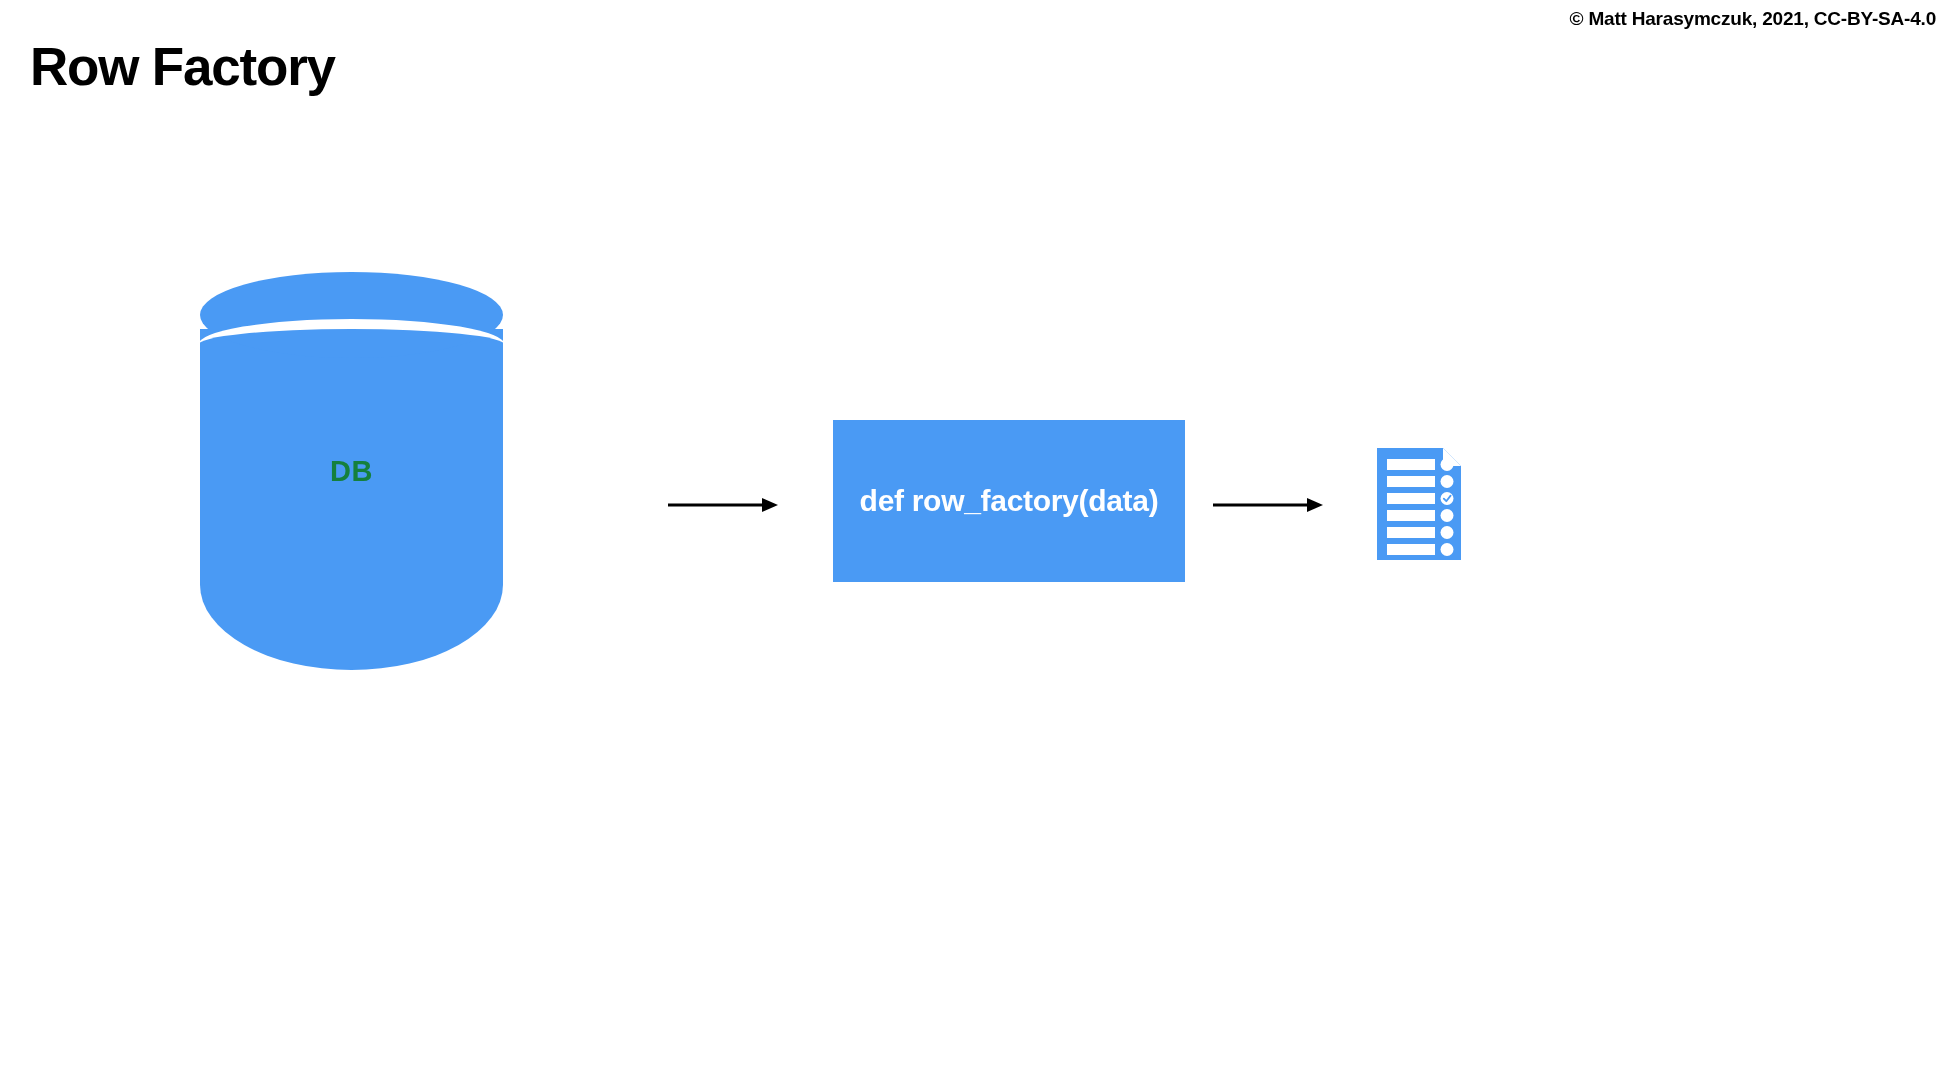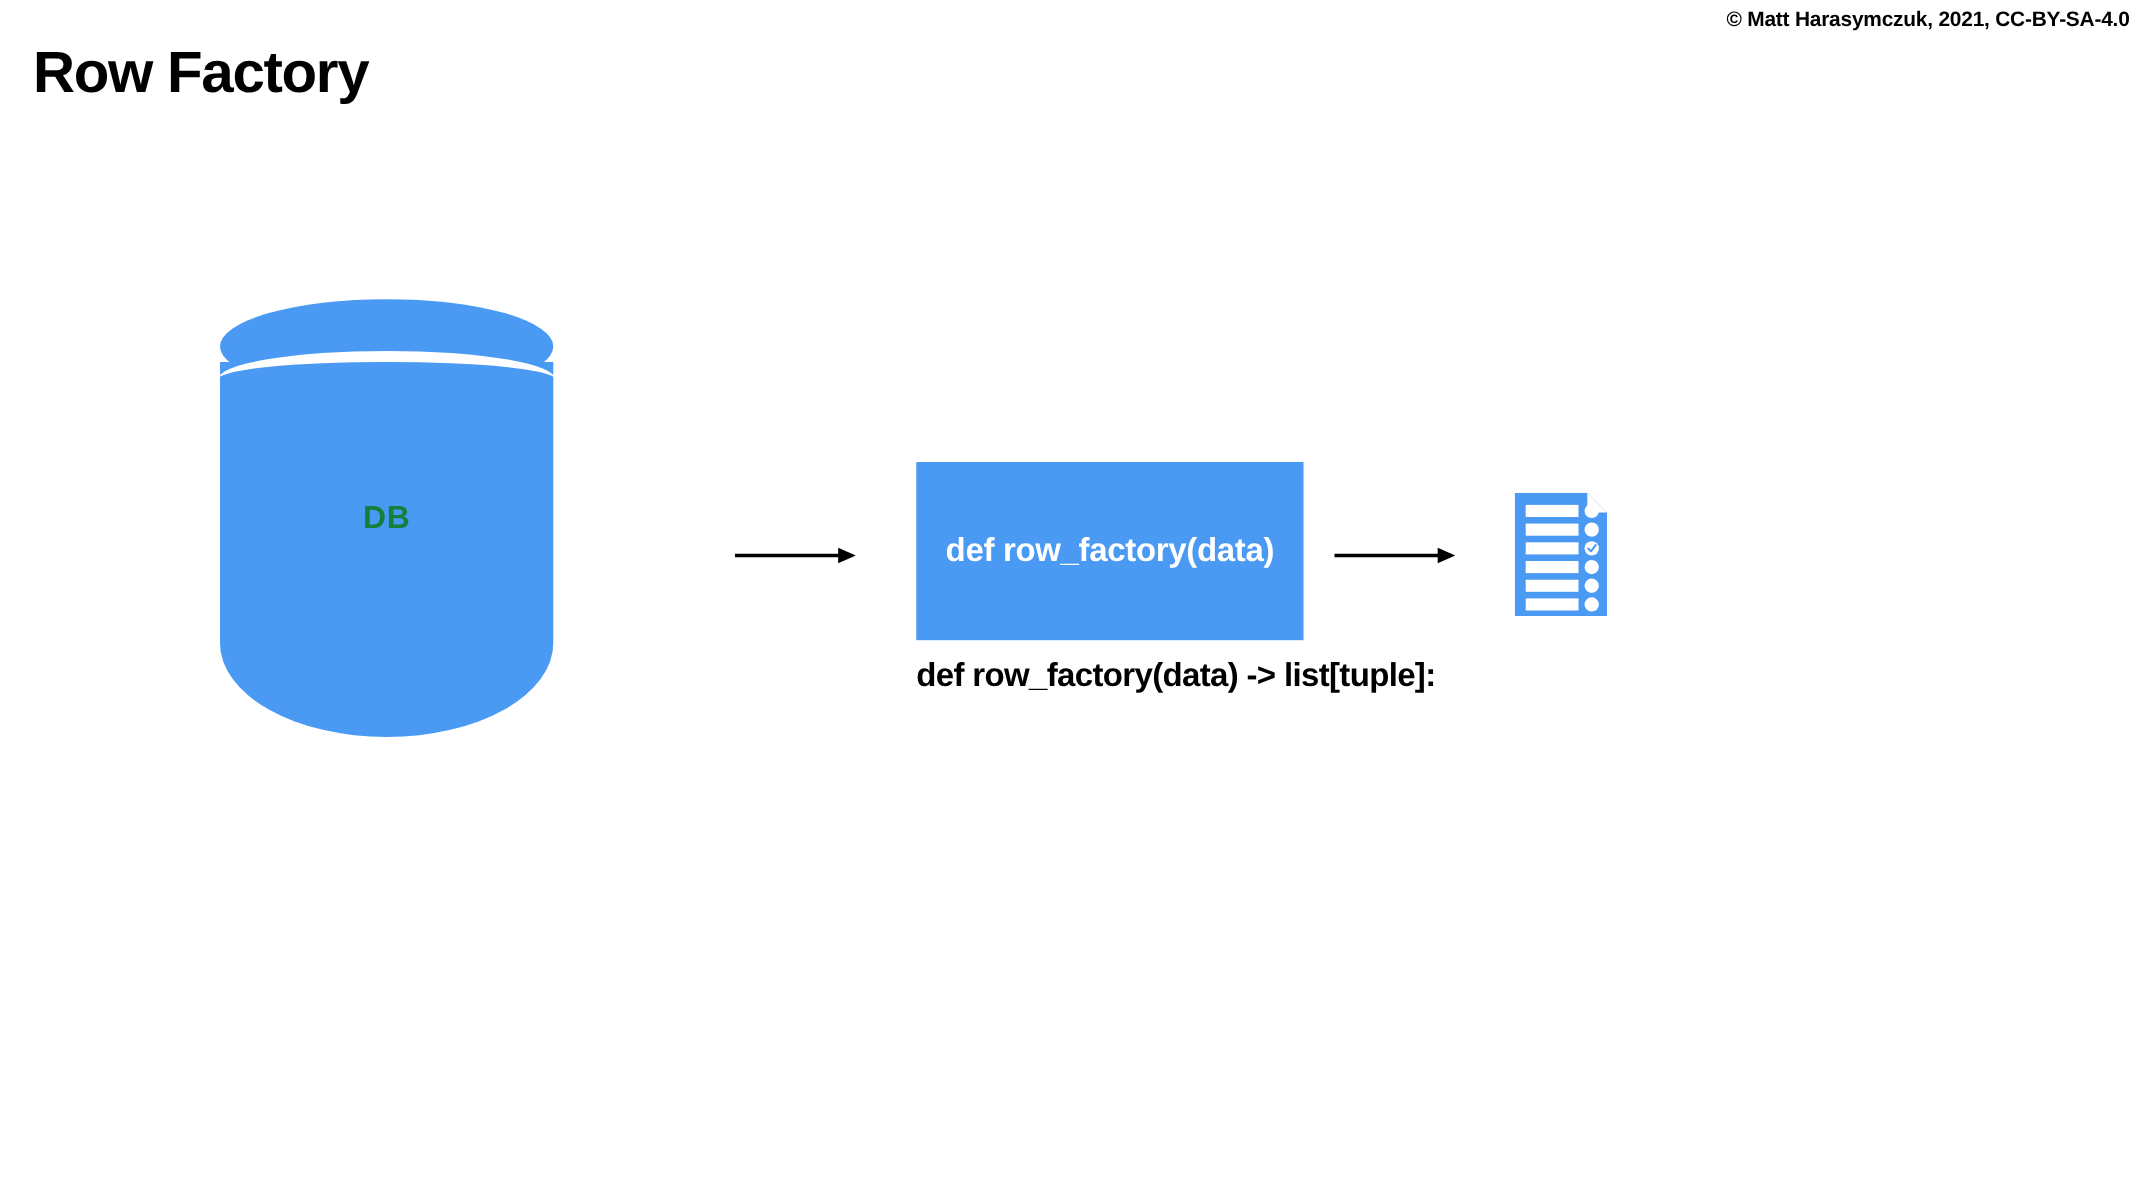--- a/index.html
+++ b/index.html
@@ -185,21 +185,20 @@
       <svg width="110" height="22" viewBox="0 0 110 22" aria-hidden="true">
         <line x1="0" y1="11" x2="96" y2="11" stroke="#000000" stroke-width="3"></line>
         <polygon points="94,4 110,11 94,18" fill="#000000"></polygon>
       </svg>
     </div>
 
     <div class="fn-box">
       <span class="fn-box-label">def row_factory(data)</span>
     </div>
 
-    <div class="fn-caption">def row_factory(data) -&gt; list[tuple]:</div>
 
     <div class="arrow" style="left:1213px; top:494px; width:110px;">
       <svg width="110" height="22" viewBox="0 0 110 22" aria-hidden="true">
         <line x1="0" y1="11" x2="96" y2="11" stroke="#000000" stroke-width="3"></line>
         <polygon points="94,4 110,11 94,18" fill="#000000"></polygon>
       </svg>
     </div>
 
     <div class="doc-icon">
       <svg width="84" height="112" viewBox="0 0 84 112" aria-hidden="true">

